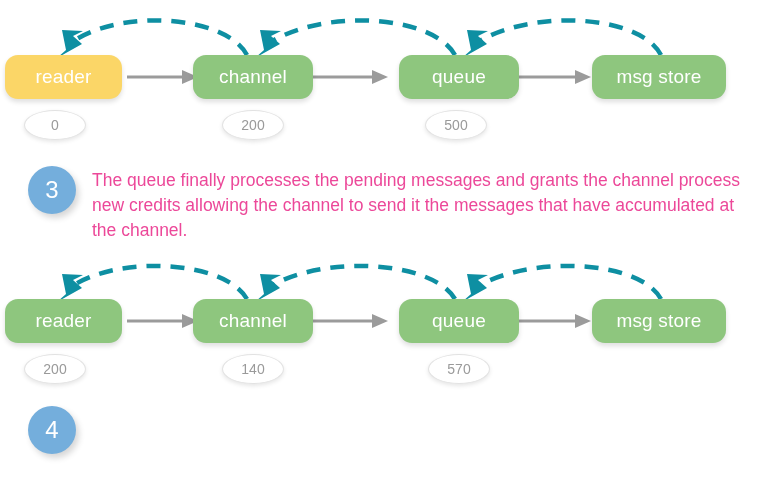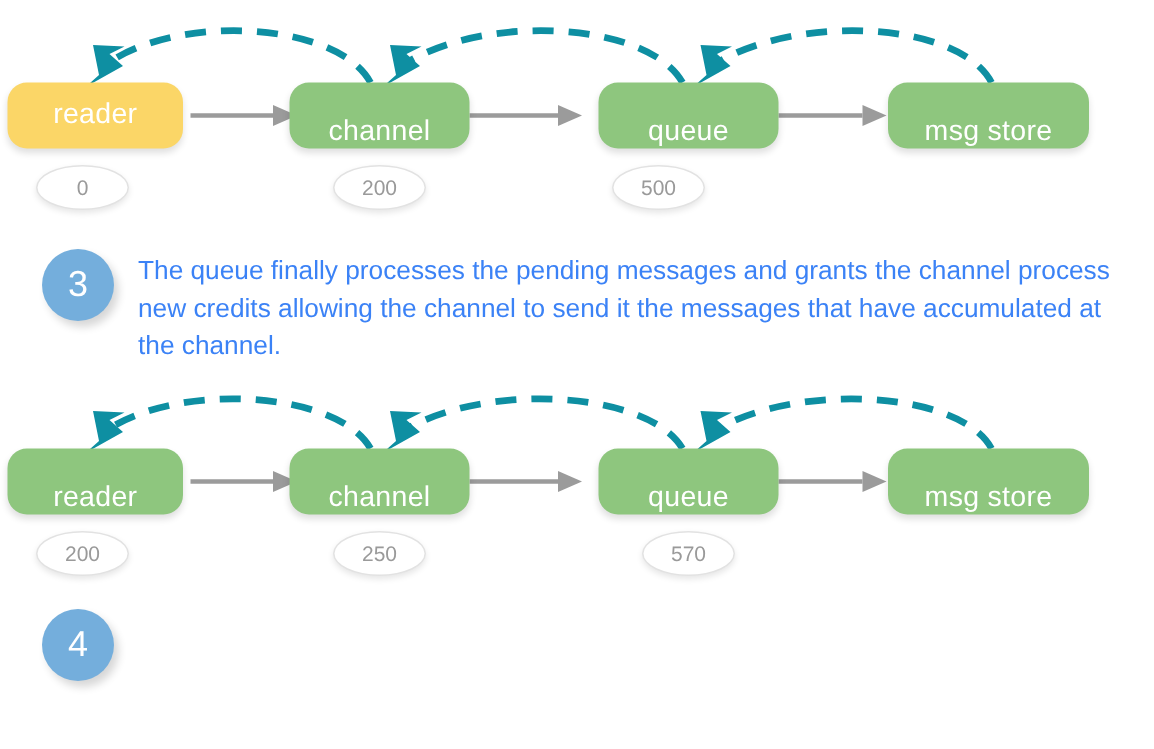--- a/index.html
+++ b/index.html
@@ -40,21 +40,21 @@
     border-radius: 13px;
     display: flex;
     align-items: center;
     justify-content: center;
     color: #ffffff;
     font-size: 19px;
     letter-spacing: 0.2px;
     box-shadow: 0 3px 5px rgba(0,0,0,0.13);
     box-sizing: border-box;
   }
-  .node.green  { background: #8EC67E; align-items: flex-end; }
+  .node.green  { background: #8EC67E; }
   .node.yellow { background: #FBD667; }
 
   .badge {
     position: absolute;
     width: 62px;
     height: 30px;
     border-radius: 50%;
     background: #ffffff;
     border: 1px solid #e2e2e2;
     box-shadow: 0 2px 4px rgba(0,0,0,0.10);
@@ -89,21 +89,21 @@
     display: flex;
     align-items: center;
     justify-content: center;
     box-shadow: 3px 4px 6px rgba(0,0,0,0.16);
   }
 
   .step-text {
     flex: 1 1 auto;
     margin-left: 16px;
     margin-right: 28px;
-    color: #3b82f6;
+    color: #ec4899;
     font-size: 17.5px;
     line-height: 25px;
     padding-top: 2px;
   }
 </style>
 </head>
 <body>
 
 <div class="diagram-row" id="row-1">
 
@@ -148,21 +148,21 @@
   <div class="node green" style="left:592px;top:55px; width:134px;">
       <span>msg store</span>
     </div>
 
   <div class="badge" style="left:24px; top:110px;">
       <span>0</span>
     </div>
   <div class="badge" style="left:222px;top:110px;">
       <span>200</span>
     </div>
-  <div class="badge" style="left:408px;top:110px;">
+  <div class="badge" style="left:425px;top:110px;">
       <span>500</span>
     </div>
 </div>
 
 <div class="step-block" id="step-3">
   <div class="step-circle">
       <span>3</span>
     </div>
   <div class="step-text">The queue finally processes the pending messages and grants the channel process new credits allowing the channel to send it the messages that have accumulated at the channel.</div>
 </div>
@@ -207,21 +207,21 @@
       <span>queue</span>
     </div>
   <div class="node green" style="left:592px;top:41px; width:134px;">
       <span>msg store</span>
     </div>
 
   <div class="badge" style="left:24px; top:96px;">
       <span>200</span>
     </div>
   <div class="badge" style="left:222px;top:96px;">
-      <span>250</span>
+      <span>140</span>
     </div>
   <div class="badge" style="left:428px;top:96px;">
       <span>570</span>
     </div>
 </div>
 
 <div class="step-block" id="step-4">
   <div class="step-circle">
       <span>4</span>
     </div>

